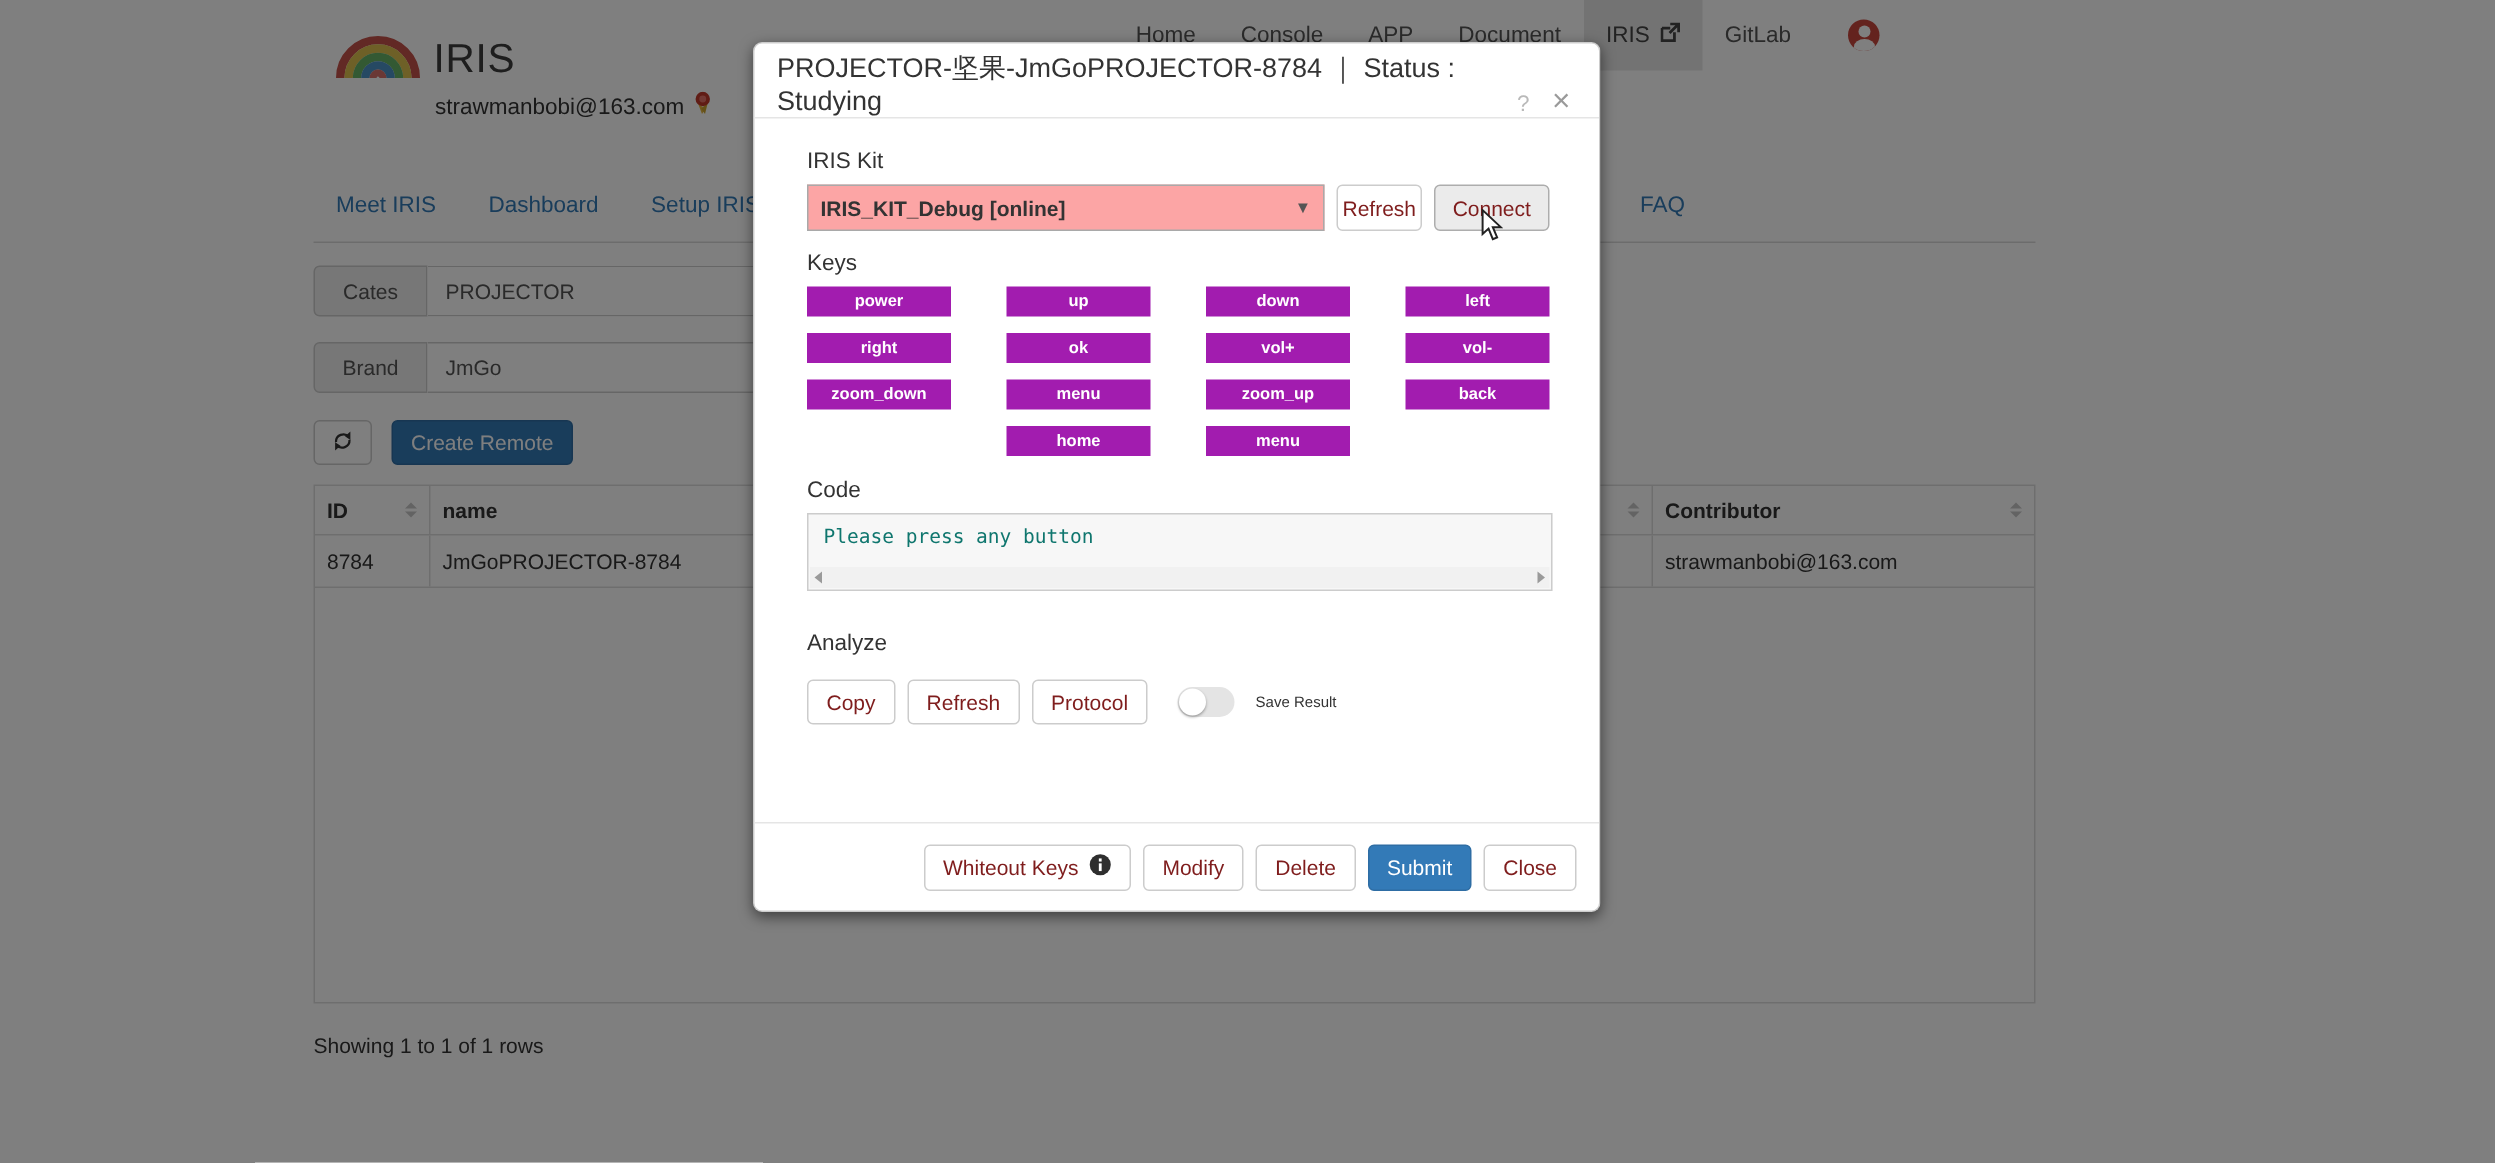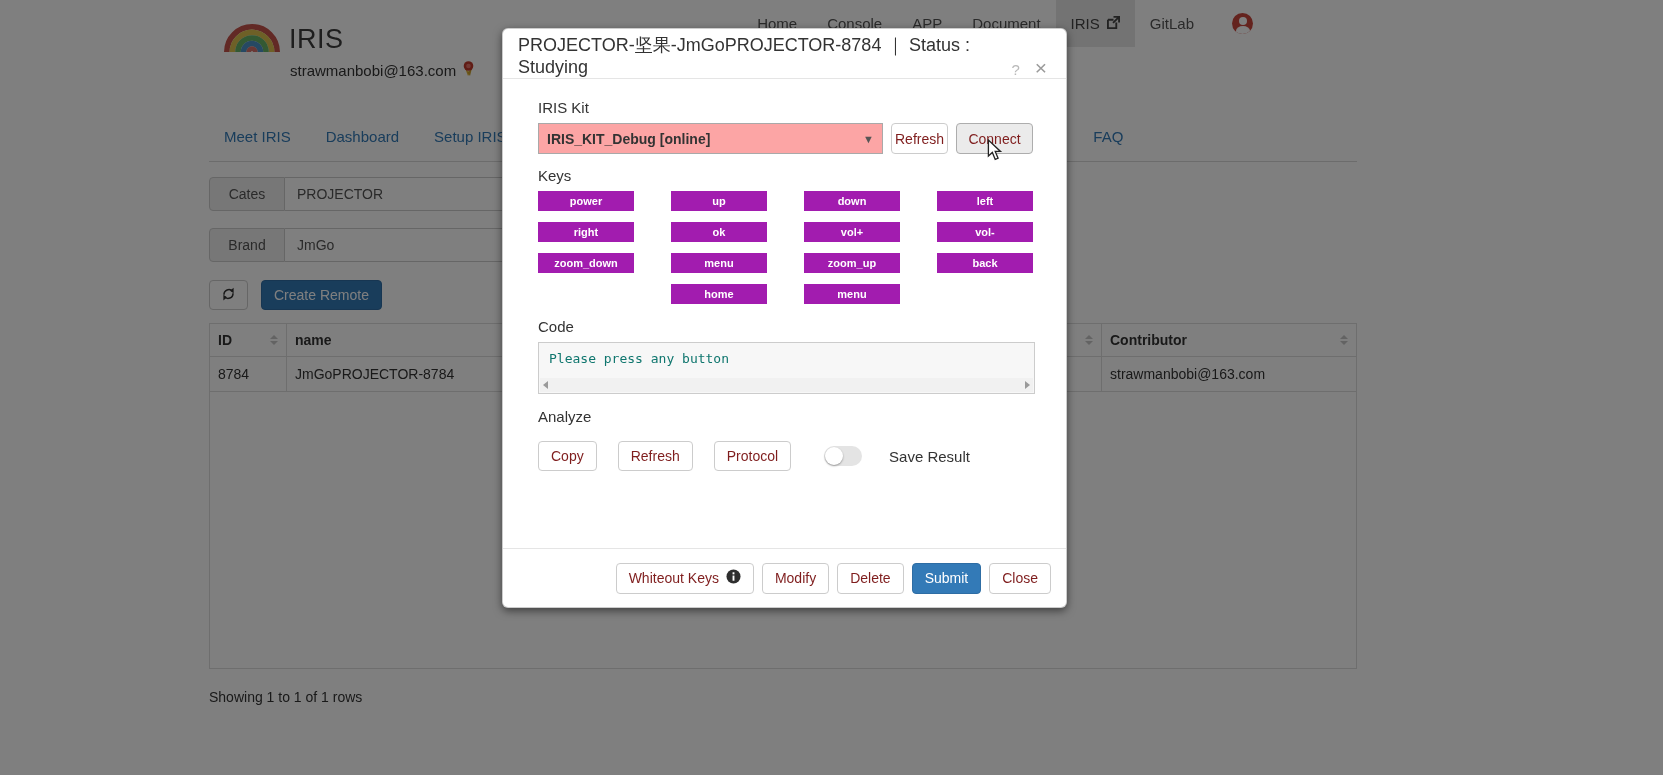--- a/index.html
+++ b/index.html
@@ -79,25 +79,25 @@
   .code-text { font-family:"DejaVu Sans Mono", monospace; font-size:13px; color:#0f766e; padding:8px 10px; white-space:nowrap; }
   .hscroll { position:absolute; left:1px; right:1px; bottom:1px; height:14px; background:#f1f1f1; display:flex;
       align-items:center; justify-content:space-between; padding:0 3px; cursor:pointer; }
   .harrow { width:0; height:0; border-top:4px solid transparent; border-bottom:4px solid transparent; }
   .harrow.left { border-right:5px solid #9a9a9a; } .harrow.right { border-left:5px solid #9a9a9a; }
 
   .analyze-box { width:497px; border:1px solid #ddd; background:#fff; padding:11px 0 13px 7px;
       display:grid; grid-template-columns:203px 1fr; row-gap:10px; }
   .analyze-box span { font-size:15px; color:#333; }
 
-  .action-row { display:flex; align-items:center; gap:21px; margin-top:16px; }
+  .action-row { display:flex; align-items:center; gap:8px; margin-top:16px; }
   .toggle { width:38px; height:20px; border-radius:10px; background:#e4e4e4; position:relative; margin-left:12px; cursor:pointer; }
   .toggle .knob { position:absolute; left:1px; top:1px; width:18px; height:18px; border-radius:50%; background:#fff;
       box-shadow:0 1px 2px rgba(0,0,0,.35); }
-  .save-label { font-size:15px; color:#333; margin-left:6px; }
+  .save-label { font-size:10px; color:#333; margin-left:6px; }
 
   .modal-footer { position:absolute; left:0; right:0; bottom:0; height:59px; border-top:1px solid #e5e5e5;
       display:flex; align-items:center; justify-content:flex-end; gap:8px; padding:0 15px; }
   .modal-footer .btn { height:31px; }
 
   .cursor { position:absolute; left:985px; top:139px; z-index:30; pointer-events:none; }
 </style>
 </head>
 <body>
 
@@ -258,21 +258,21 @@
 
       <div class="sec-label" style="margin-top:14px;">Code</div>
       <div class="code-box">
         <div class="code-text">Please press any button</div>
         <div class="hscroll">
           <span class="harrow left"></span>
           <span class="harrow right"></span>
         </div>
       </div>
 
-      <div class="sec-label" style="margin-top:14px;">Analyze</div>
+      <div class="sec-label" style="margin-top:26px;">Analyze</div>
 
       <div class="action-row">
         <button class="btn">Copy</button>
         <button class="btn">Refresh</button>
         <button class="btn">Protocol</button>
         <span class="toggle">
             <span class="knob"></span>
           </span>
         <span class="save-label">Save Result</span>
       </div>

